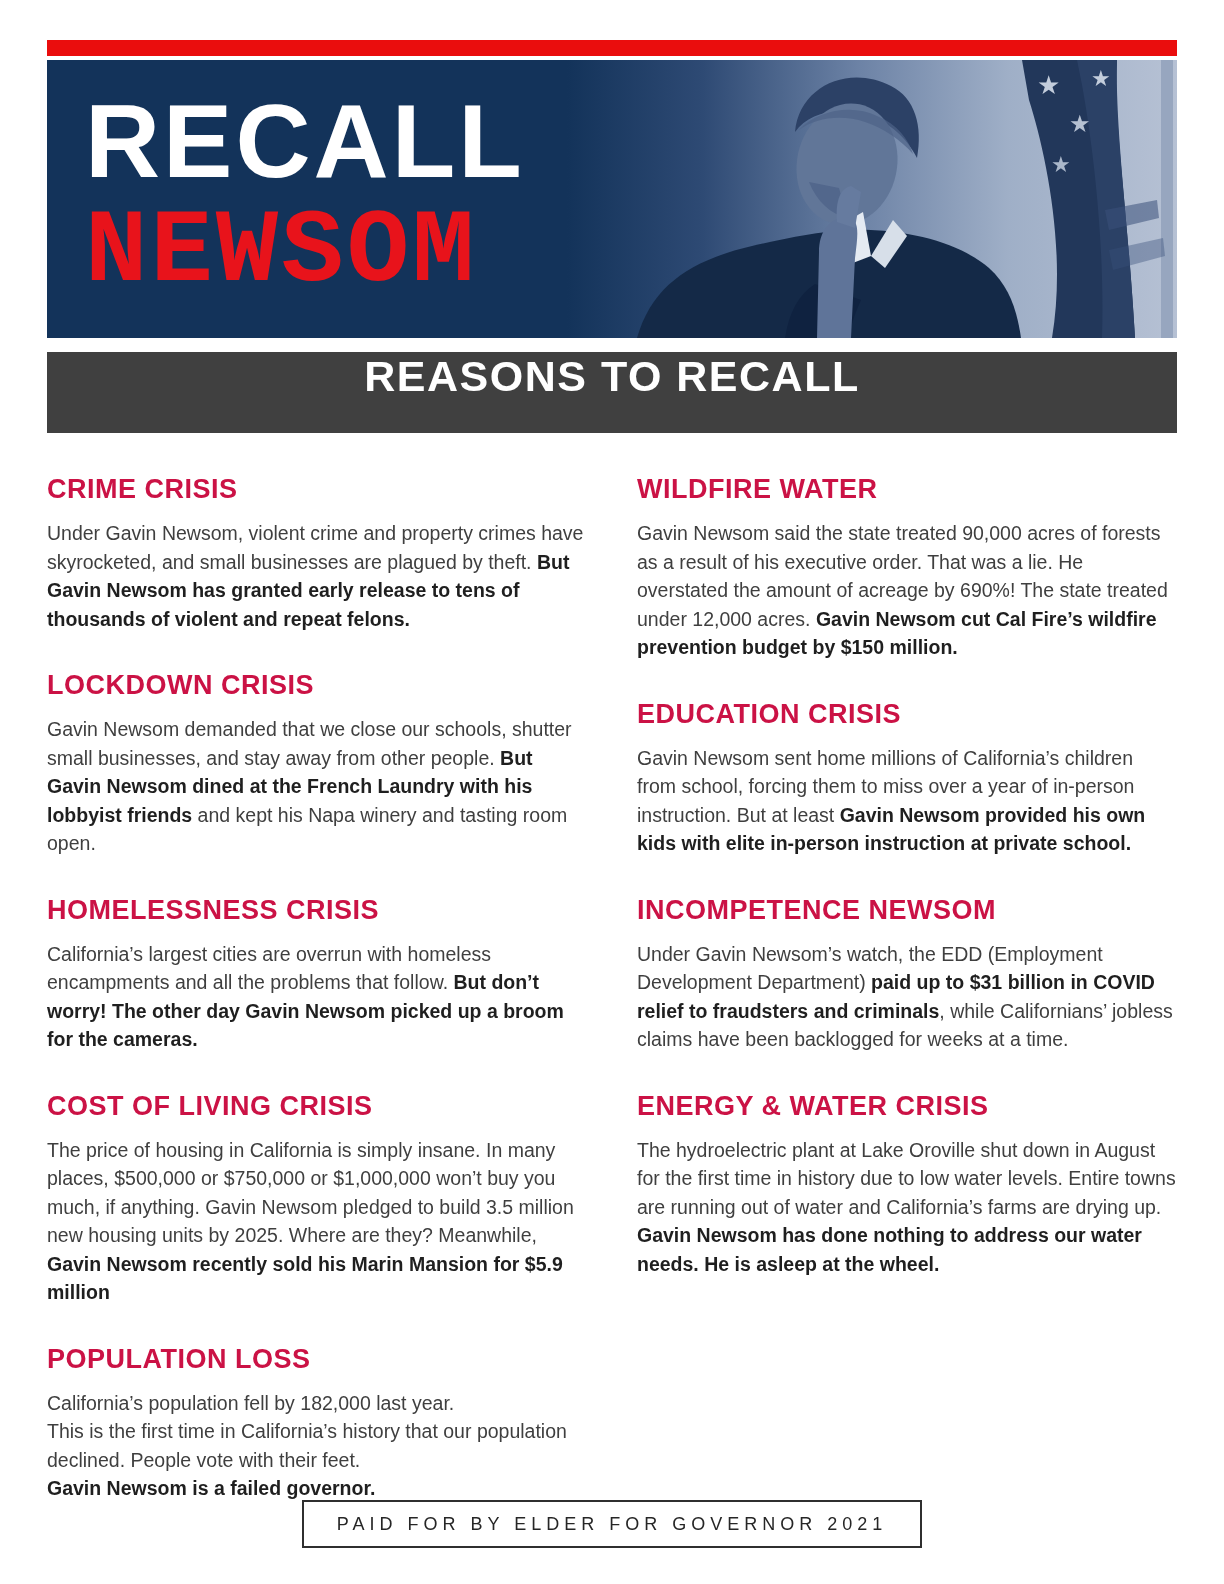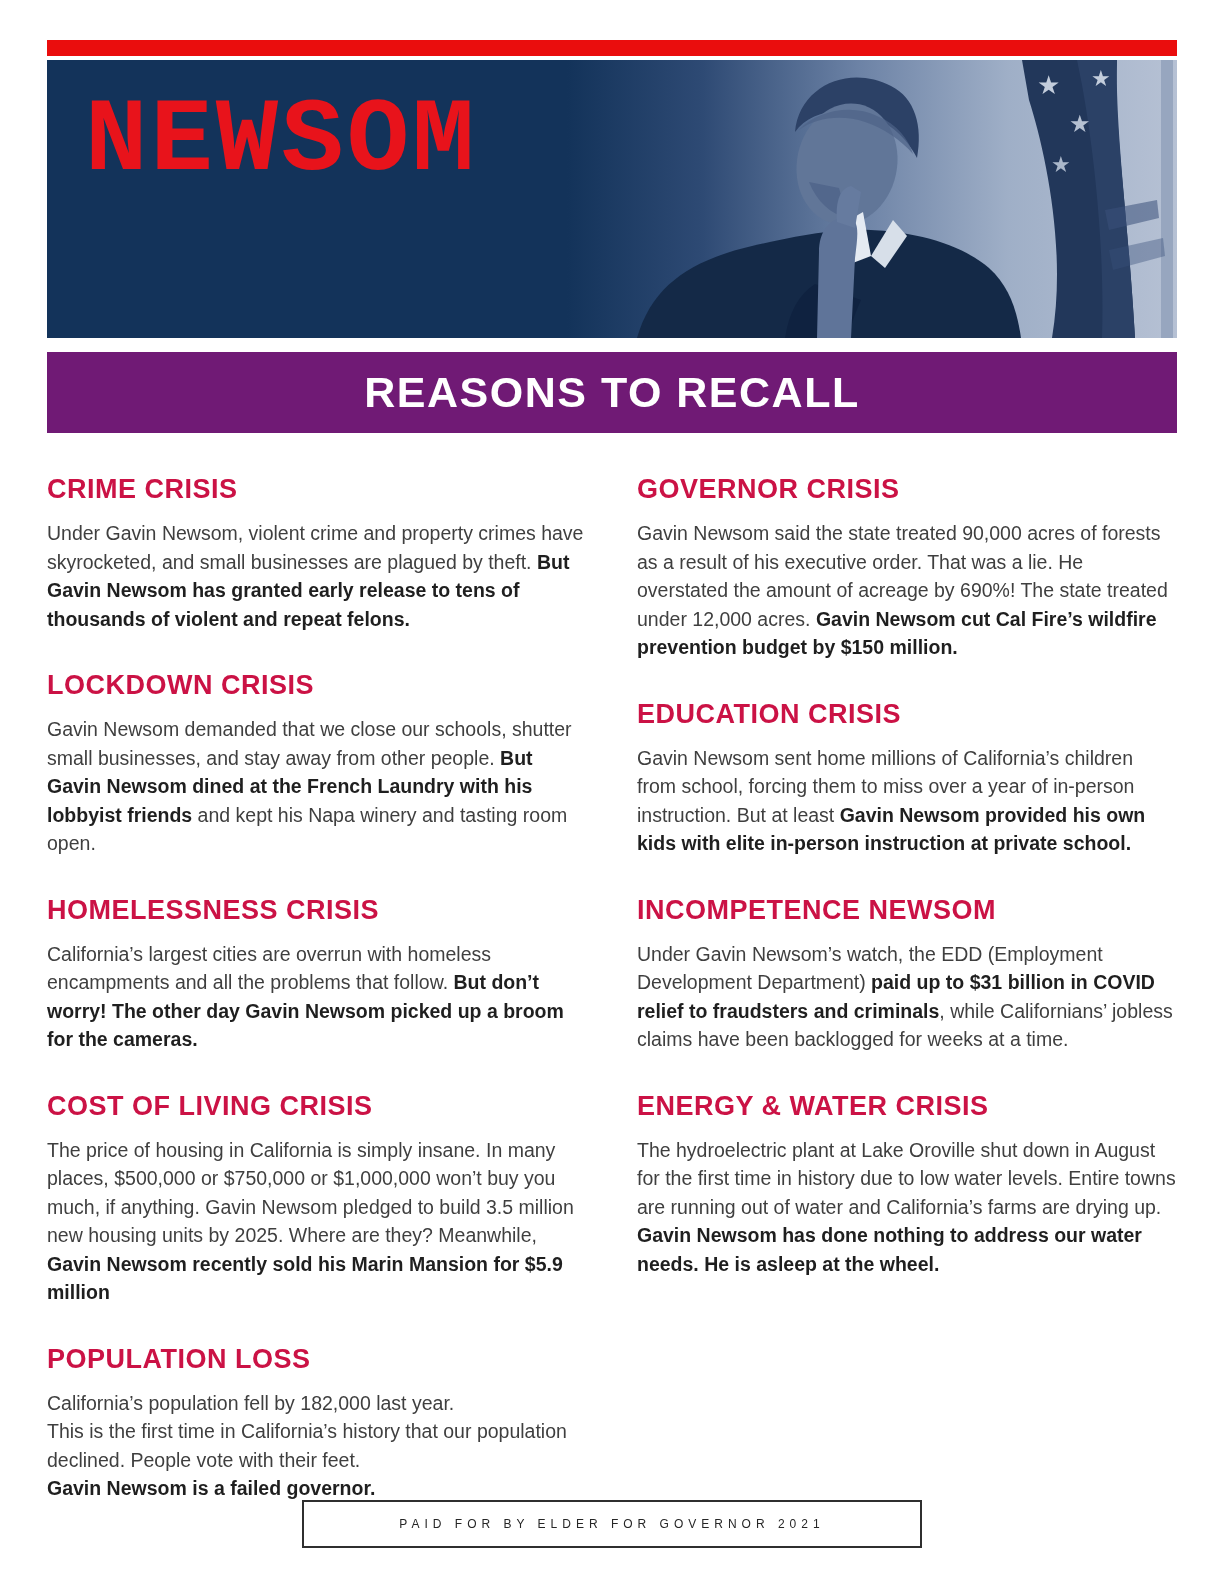--- a/index.html
+++ b/index.html
@@ -14,51 +14,52 @@
     position:relative; margin:4px 47px 0; height:278px;
     background:linear-gradient(90deg,#13335a 0%,#13335a 46%,#2e4a74 58%,#6d83a6 72%,#9fafc7 85%,#b6c1d4 100%);
     overflow:hidden;
   }
   .hero-text{ position:relative; z-index:2; padding:26px 0 0 38px; }
   .hero-line{ font-weight:bold; font-size:104px; line-height:1.07; letter-spacing:3px; }
   .hero-line.white{ color:#ffffff; }
   .hero-line.red{ color:#e8131b;font-family:Liberation Mono, monospace; }
   .hero-photo{ position:absolute; top:0; right:0; z-index:1; }
   .reasons{
-    margin:14px 47px 0; height:81px; background:#701a75;
-    display:flex; align-items:center; justify-content:center;
+    margin:14px 47px 0; height:81px; background:#404040;
+    display:flex; align-items:flex-start; justify-content:center;
   }
   .reasons-title{ color:#ffffff; font-weight:bold; font-size:43px; letter-spacing:1.5px; }
   .cols{
     display:grid; grid-template-columns:1fr 1fr; column-gap:50px;
     margin:41px 47px 0;
   }
   .sec-h{
     color:#cb1245; font-size:27px; font-weight:bold; letter-spacing:0.5px;
     margin:0 0 14px;
   }
   section{ margin-bottom:37px; }
   .sec-p{ font-size:19.5px; line-height:28.5px; color:#3f3f3f; }
   .sec-p .b{ font-weight:bold; color:#1f1f1f; }
   .footer{ position:absolute; left:0; right:0; bottom:36px; display:flex; justify-content:center; }
   .footer-box{
     width:620px; height:48px; border:2px solid #2f2f2f;
     display:flex; align-items:center; justify-content:center;
   }
-  .footer-text{ font-size:12px; letter-spacing:5px; color:#262626; white-space:nowrap; }
+  .footer-text{ font-size:18px; letter-spacing:5px; color:#262626; white-space:nowrap; }
 </style>
 </head>
 <body>
 
 <div class="page">
 
   <div class="top-stripe"></div>
 
   <div class="hero">
     <div class="hero-text">
+      <div class="hero-line white">RECALL</div>
       <div class="hero-line red">NEWSOM</div>
     </div>
     <svg class="hero-photo" width="660" height="278" viewBox="0 0 660 278" xmlns="http://www.w3.org/2000/svg" aria-hidden="true">
       <g>
         <rect x="644" y="0" width="12" height="278" fill="#97a6bf"></rect>
         <path d="M505 0 L600 0 C596 60 610 140 618 278 L535 278 C550 190 528 90 512 40 Z" fill="#22375a"></path>
         <path d="M560 0 L600 0 C598 70 612 170 618 278 L585 278 C588 180 575 80 565 25 Z" fill="#2b4166"></path>
         <path d="M588 150 L640 140 L642 158 L592 170 Z" fill="#3a517a" opacity="0.55"></path>
         <path d="M592 190 L646 178 L648 196 L596 210 Z" fill="#3a517a" opacity="0.4"></path>
         <text x="520" y="34" font-size="26" fill="#c3cddc">★</text>
@@ -105,21 +106,21 @@
         <p class="sec-p"><span>The price of housing in California is simply insane. In many places, $500,000 or $750,000 or $1,000,000 won’t buy you much, if anything.  Gavin Newsom pledged to build 3.5 million new housing units by 2025. Where are they? Meanwhile, </span><span class="b">Gavin Newsom recently sold his Marin Mansion for $5.9 million</span></p>
       </section>
       <section>
         <h2 class="sec-h">POPULATION LOSS</h2>
         <p class="sec-p"><span>California’s population fell by 182,000 last year.</span><br><span>This is the first time in California’s history that our population declined. People vote with their feet.</span><br><span class="b">Gavin Newsom is a failed governor.</span></p>
       </section>
     </div>
 
     <div class="col">
       <section>
-        <h2 class="sec-h">GOVERNOR CRISIS</h2>
+        <h2 class="sec-h">WILDFIRE WATER</h2>
         <p class="sec-p"><span>Gavin Newsom said the state treated 90,000 acres of forests as a result of his executive order.  That was a lie. He overstated the amount of acreage by 690%! The state treated under 12,000 acres.  </span><span class="b">Gavin Newsom cut Cal Fire’s wildfire prevention budget by $150 million.</span></p>
       </section>
       <section>
         <h2 class="sec-h">EDUCATION CRISIS</h2>
         <p class="sec-p"><span>Gavin Newsom sent home millions of California’s children from school, forcing them to miss over a year of in-person instruction. But at least </span><span class="b">Gavin Newsom provided his own kids with elite in-person instruction at private school.</span></p>
       </section>
       <section>
         <h2 class="sec-h">INCOMPETENCE NEWSOM</h2>
         <p class="sec-p"><span>Under Gavin Newsom’s watch, the EDD (Employment Development Department) </span><span class="b">paid up to $31 billion in COVID relief to fraudsters and criminals</span><span>, while Californians’ jobless claims have been backlogged for weeks at a time.</span></p>
       </section>

